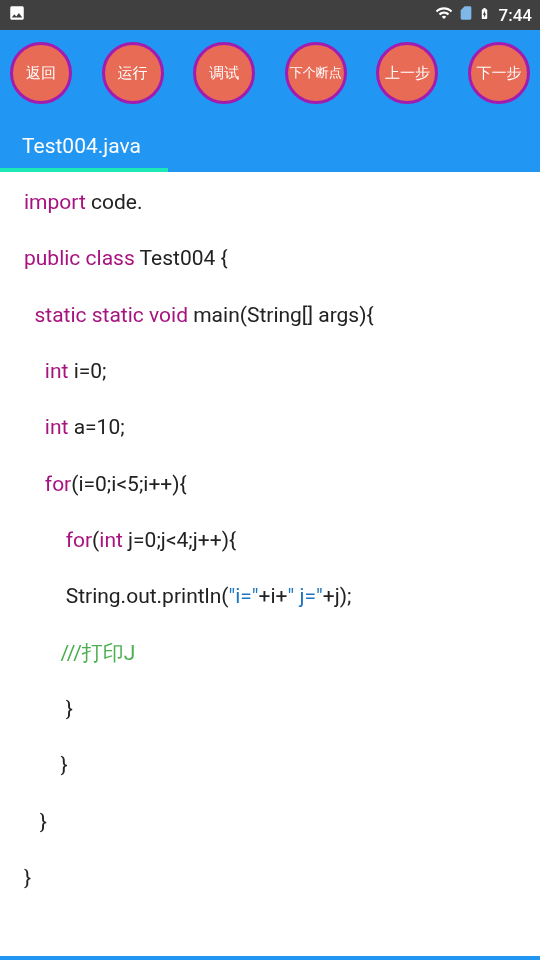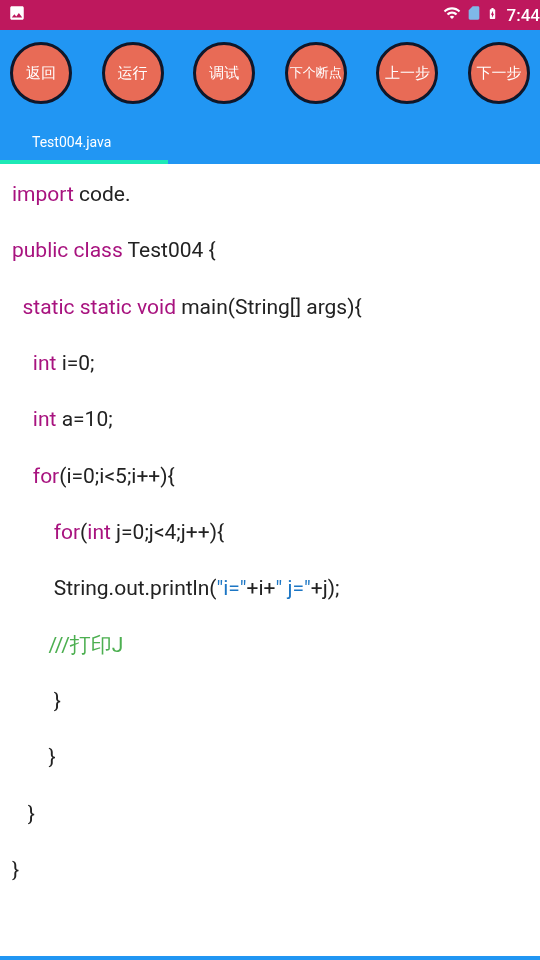--- a/index.html
+++ b/index.html
@@ -7,25 +7,25 @@
       width: 540px;
       height: 960px;
       font-family: Roboto, -apple-system, sans-serif;
       background: #fff;
       overflow: hidden;
       display: flex;
       flex-direction: column;
     }
     .status-bar {
       height: 30px;
-      background: #be185d;
+      background: #404040;
       display: flex;
       align-items: center;
       justify-content: flex-end;
-      padding: 0 0;
+      padding: 0 8px;
       color: #fff;
       gap: 4px;
     }
     .status-bar .left-icons {
       position: absolute;
       left: 8px;
     }
     .status-time {
       font-size: 17px;
       font-weight: 500;
@@ -36,53 +36,53 @@
       padding: 12px 10px 18px;
       display: flex;
       justify-content: space-between;
       gap: 6px;
     }
     .round-btn {
       width: 62px;
       height: 62px;
       border-radius: 50%;
       background: #e86b56;
-      border: 3px solid #0f172a;
+      border: 3px solid #a21caf;
       color: #fff;
       font-size: 15px;
       display: flex;
       align-items: center;
       justify-content: center;
       cursor: pointer;
       flex-shrink: 0;
       text-align: center;
       line-height: 1.1;
     }
     .round-btn.small-text { font-size: 13px; }
     .tab-bar {
       background: #2196f3;
       padding: 0;
     }
     .tab {
       display: inline-block;
-      padding: 12px 32px 14px;
+      padding: 12px 22px 14px;
       color: #fff;
-      font-size: 14px;
+      font-size: 21px;
       position: relative;
       cursor: pointer;
     }
     .tab-indicator {
       height: 4px;
       width: 168px;
       background: #1de9b6;
       margin-top: -4px;
     }
     .editor {
       flex: 1;
-      padding: 16px 12px;
+      padding: 16px 24px;
       font-family: 'Roboto', sans-serif;
       font-size: 21px;
       line-height: 1.35;
       overflow: auto;
       background: #fff;
     }
     .code-line {
       white-space: pre;
       margin-bottom: 28px;
     }

